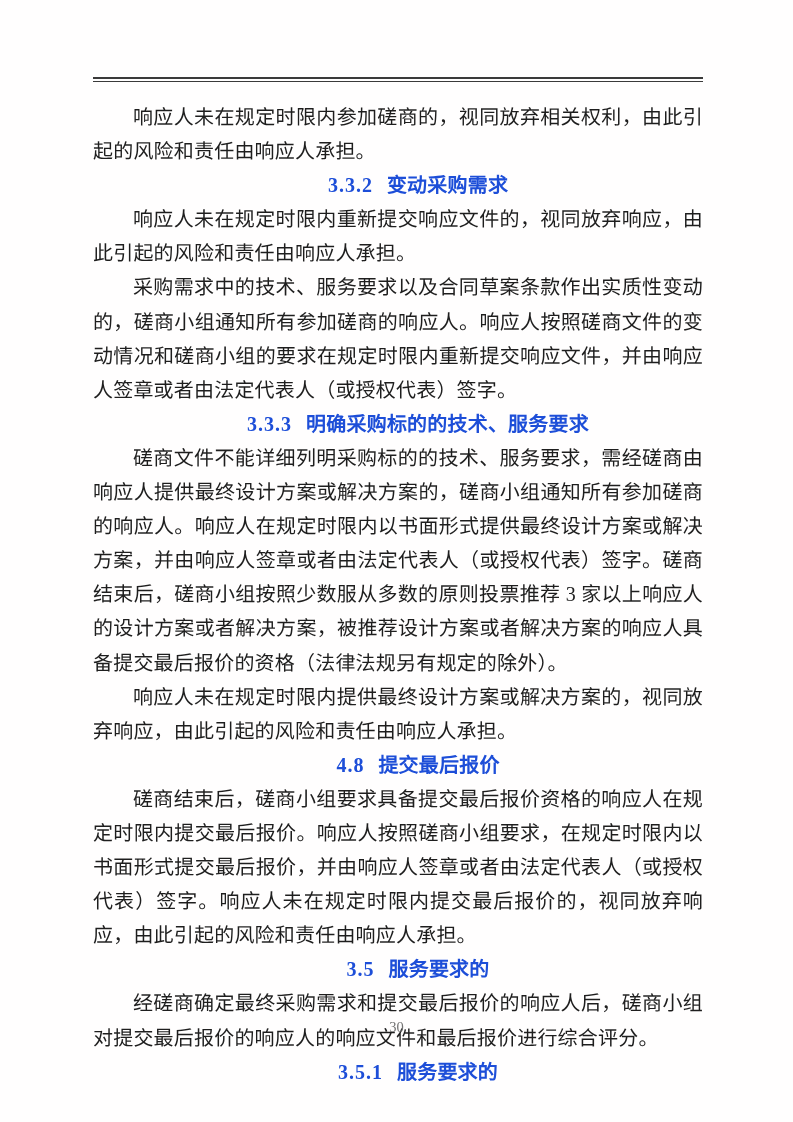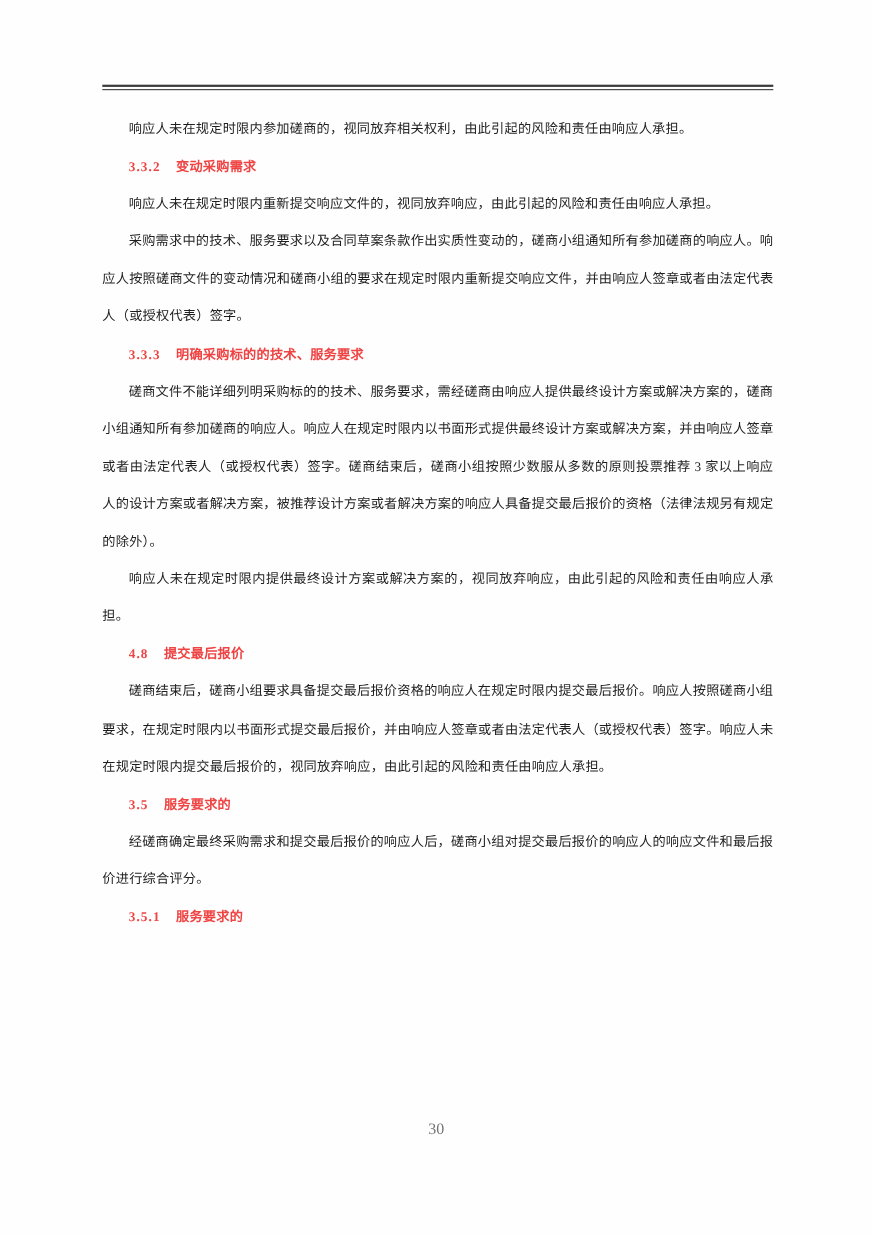--- a/index.html
+++ b/index.html
@@ -30,31 +30,31 @@
     border-bottom: 1.5px solid #3a3a3a;
   }
   .content {
     position: absolute;
     left: 93px;
     top: 100px;
     width: 610px;
   }
   .content p {
     margin: 0;
-    font-size: 12px;
+    font-size: 20px;
     line-height: 34.1px;
     text-indent: 2em;
     text-align: justify;
     text-justify: inter-ideograph;
     letter-spacing: 0.2px;
   }
   .content p.heading {
     font-weight: bold;
-    text-align: left;
-    color: #ef4444;
+    text-align: center;
+    color: #1d4ed8;
   }
   .heading .hnum {
     margin-right: 14px;
     letter-spacing: 1px;
   }
   .page-number {
     position: absolute;
     top: 1019px;
     left: 0;
     width: 100%;

